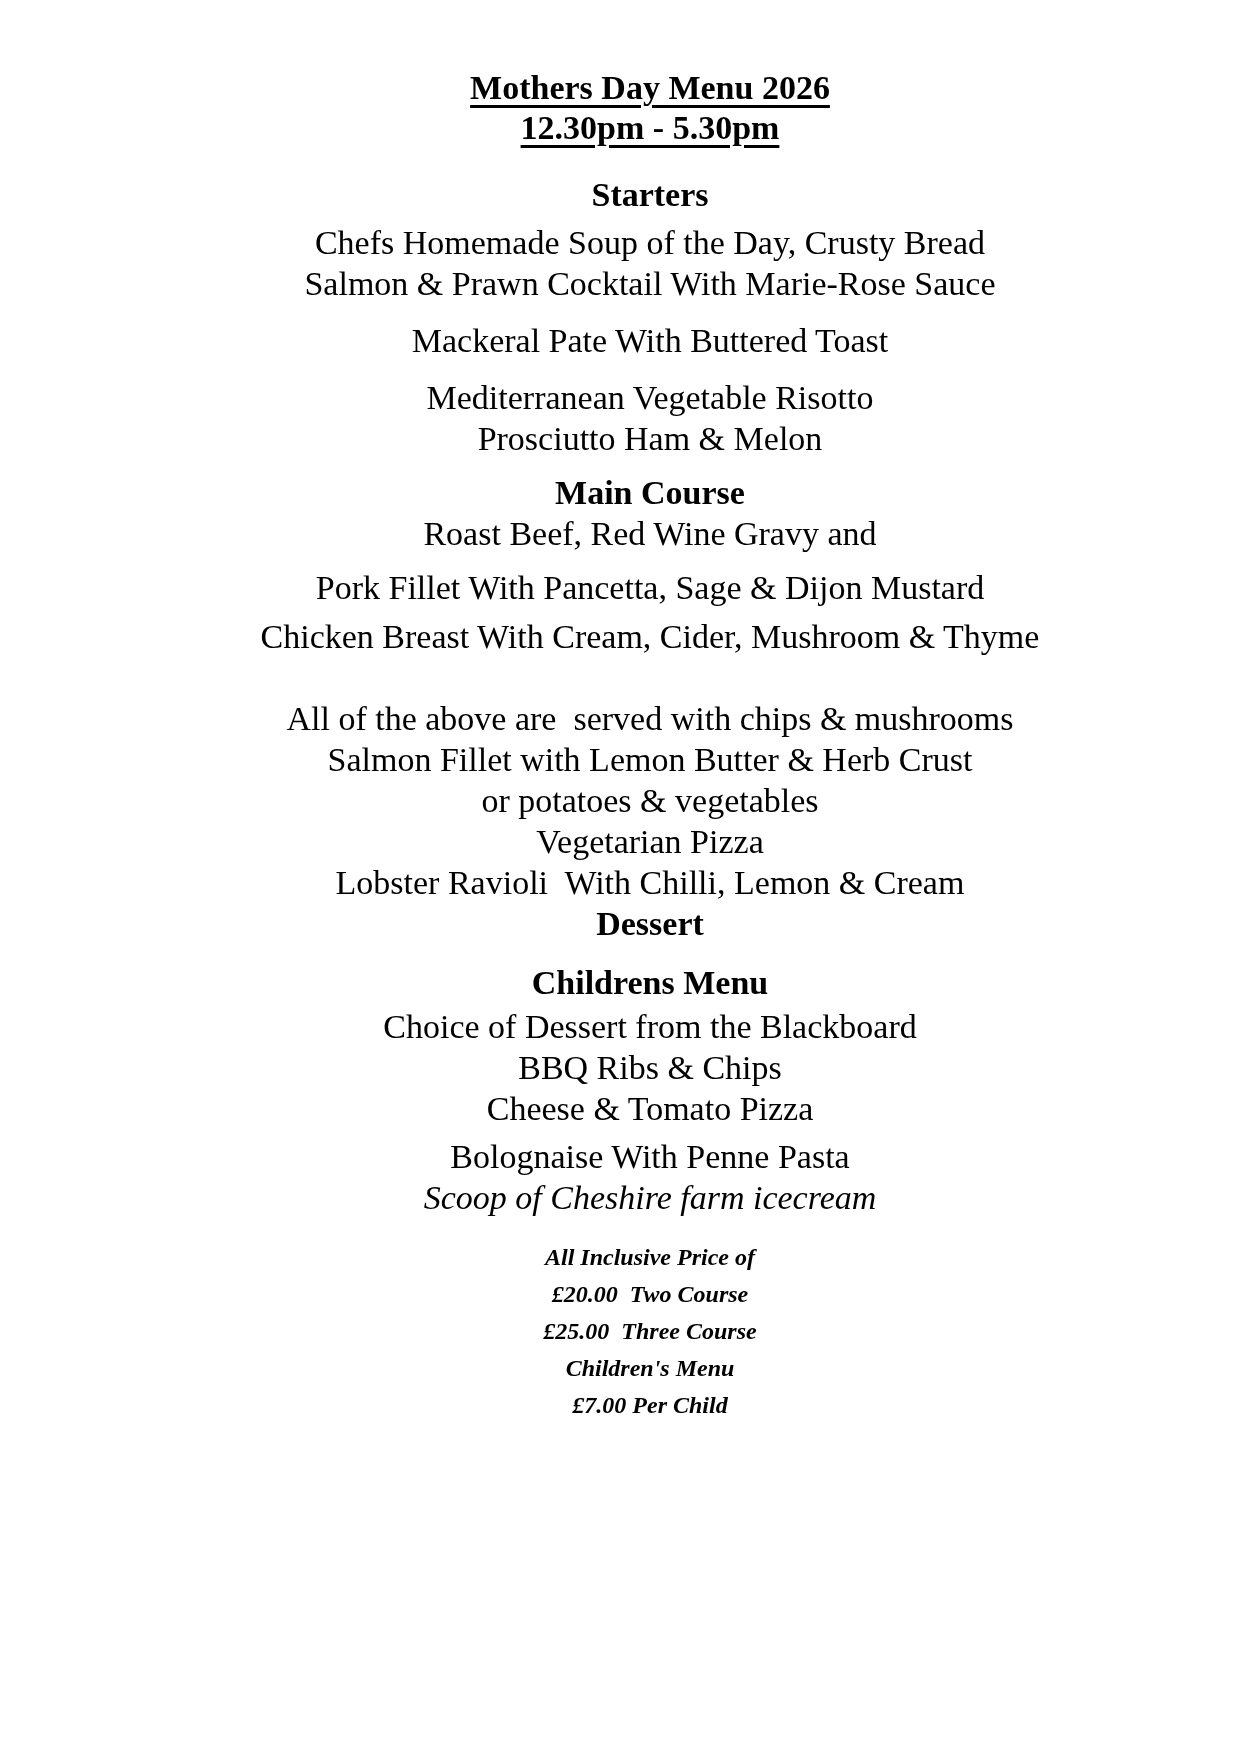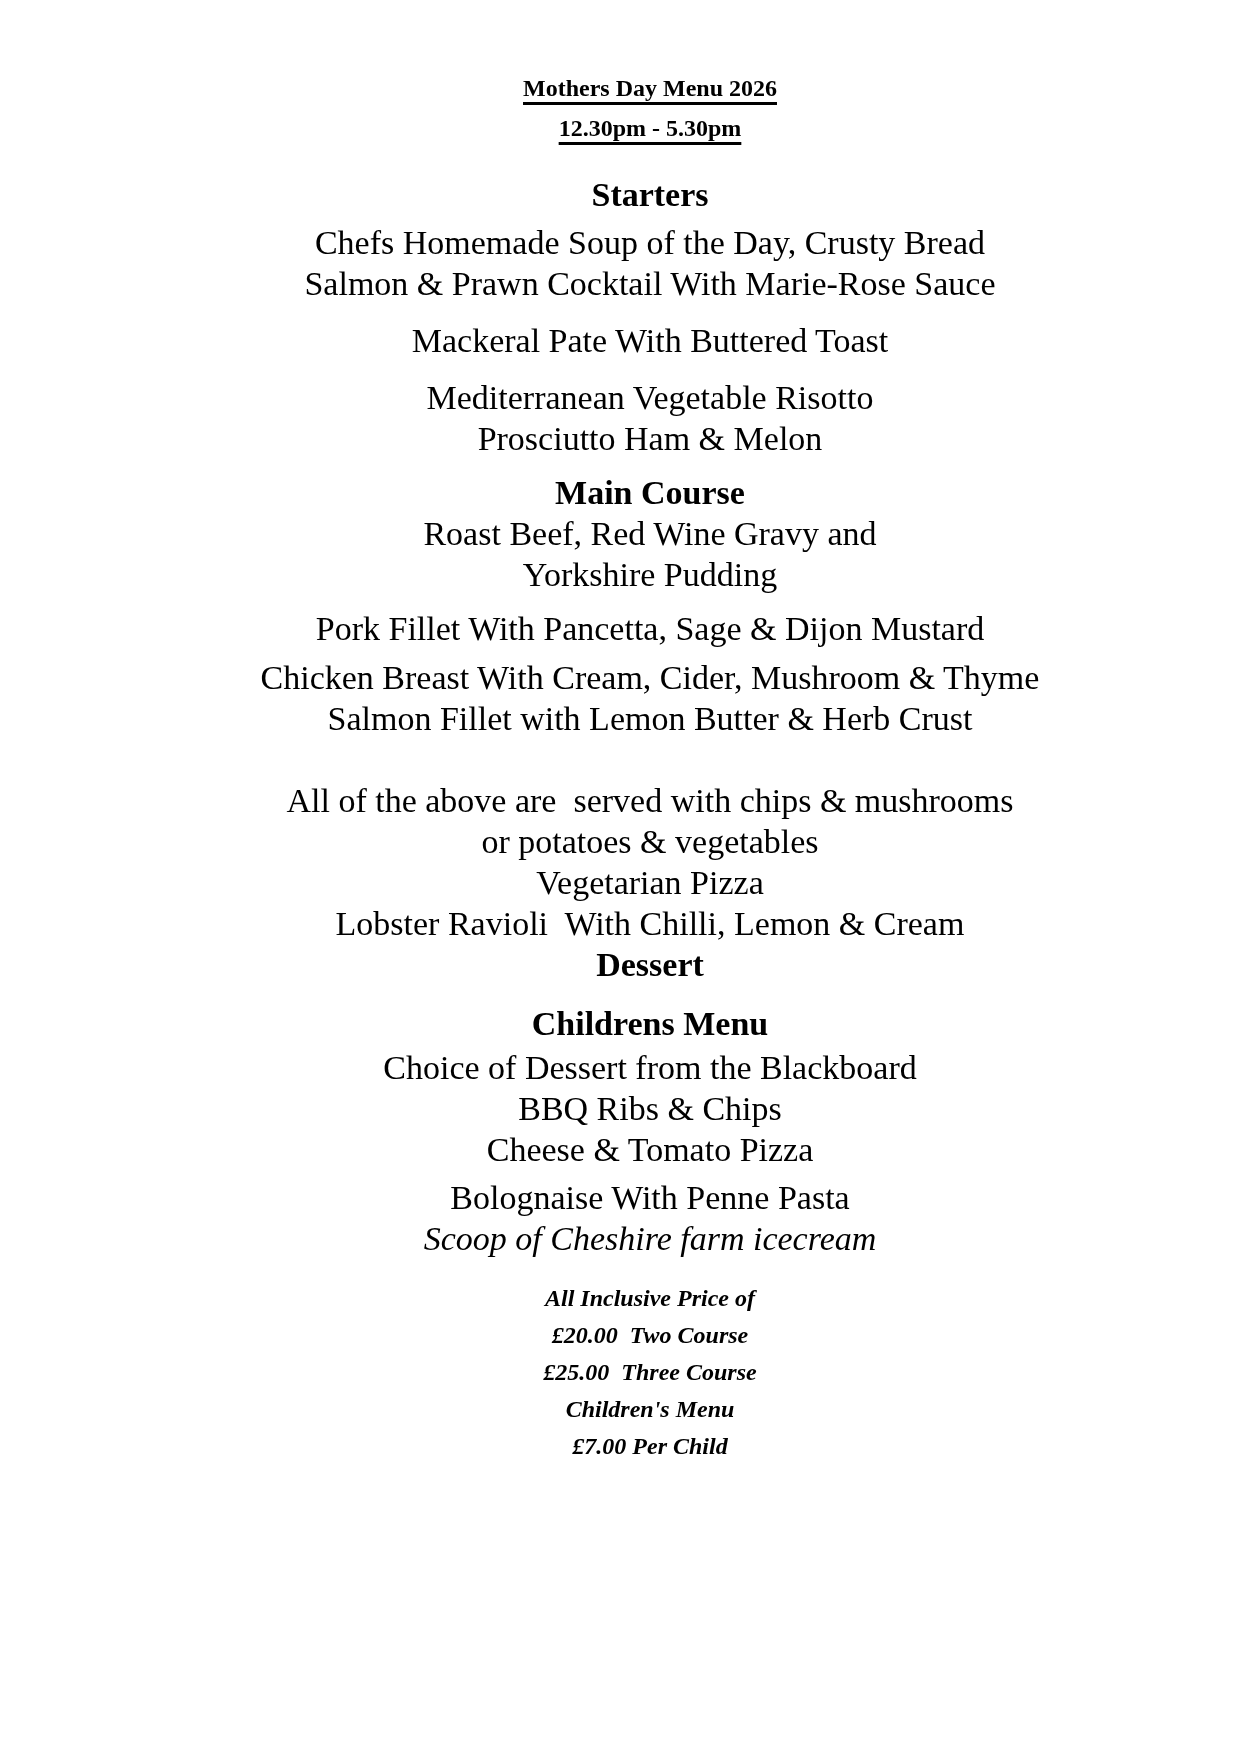--- a/index.html
+++ b/index.html
@@ -19,21 +19,21 @@
     margin-left: 60px;
     padding-top: 68px;
     text-align: center;
   }
   .line {
     font-size: 34px;
     line-height: 41px;
     white-space: pre-wrap;
   }
   .title {
-    font-size: 24px;
+    font-size: 34px;
     line-height: 40px;
     font-weight: bold;
     text-decoration: underline;
     text-decoration-thickness: 3px;
     text-underline-offset: 6px;
     white-space: pre-wrap;
   }
   .heading {
     font-weight: bold;
   }
@@ -69,25 +69,24 @@
 
   <div class="line heading mt26">Starters</div>
   <div class="line mt7">Chefs Homemade Soup of the Day, Crusty Bread</div>
   <div class="line">Salmon &amp; Prawn Cocktail With Marie-Rose Sauce</div>
   <div class="line mt16">Mackeral Pate With Buttered Toast</div>
   <div class="line mt14">Mediterranean Vegetable Risotto</div>
   <div class="line">Prosciutto Ham &amp; Melon</div>
 
   <div class="line heading mt13">Main Course</div>
   <div class="line">Roast Beef, Red Wine Gravy and</div>
-  <div class="line">Yorkshire Pudding</div>
   <div class="line mt13">Pork Fillet With Pancetta, Sage &amp; Dijon Mustard</div>
   <div class="line mt8">Chicken Breast With Cream, Cider, Mushroom &amp; Thyme</div>
+  <div class="line mt41">All of the above are  served with chips &amp; mushrooms</div>
   <div class="line">Salmon Fillet with Lemon Butter &amp; Herb Crust</div>
-  <div class="line mt41">All of the above are  served with chips &amp; mushrooms</div>
   <div class="line">or potatoes &amp; vegetables</div>
   <div class="line">Vegetarian Pizza</div>
   <div class="line">Lobster Ravioli  With Chilli, Lemon &amp; Cream</div>
 
   <div class="line heading">Dessert</div>
   <div class="line heading mt18">Childrens Menu</div>
 
   <div class="line mt3">Choice of Dessert from the Blackboard</div>
   <div class="line">BBQ Ribs &amp; Chips</div>
   <div class="line">Cheese &amp; Tomato Pizza</div>

